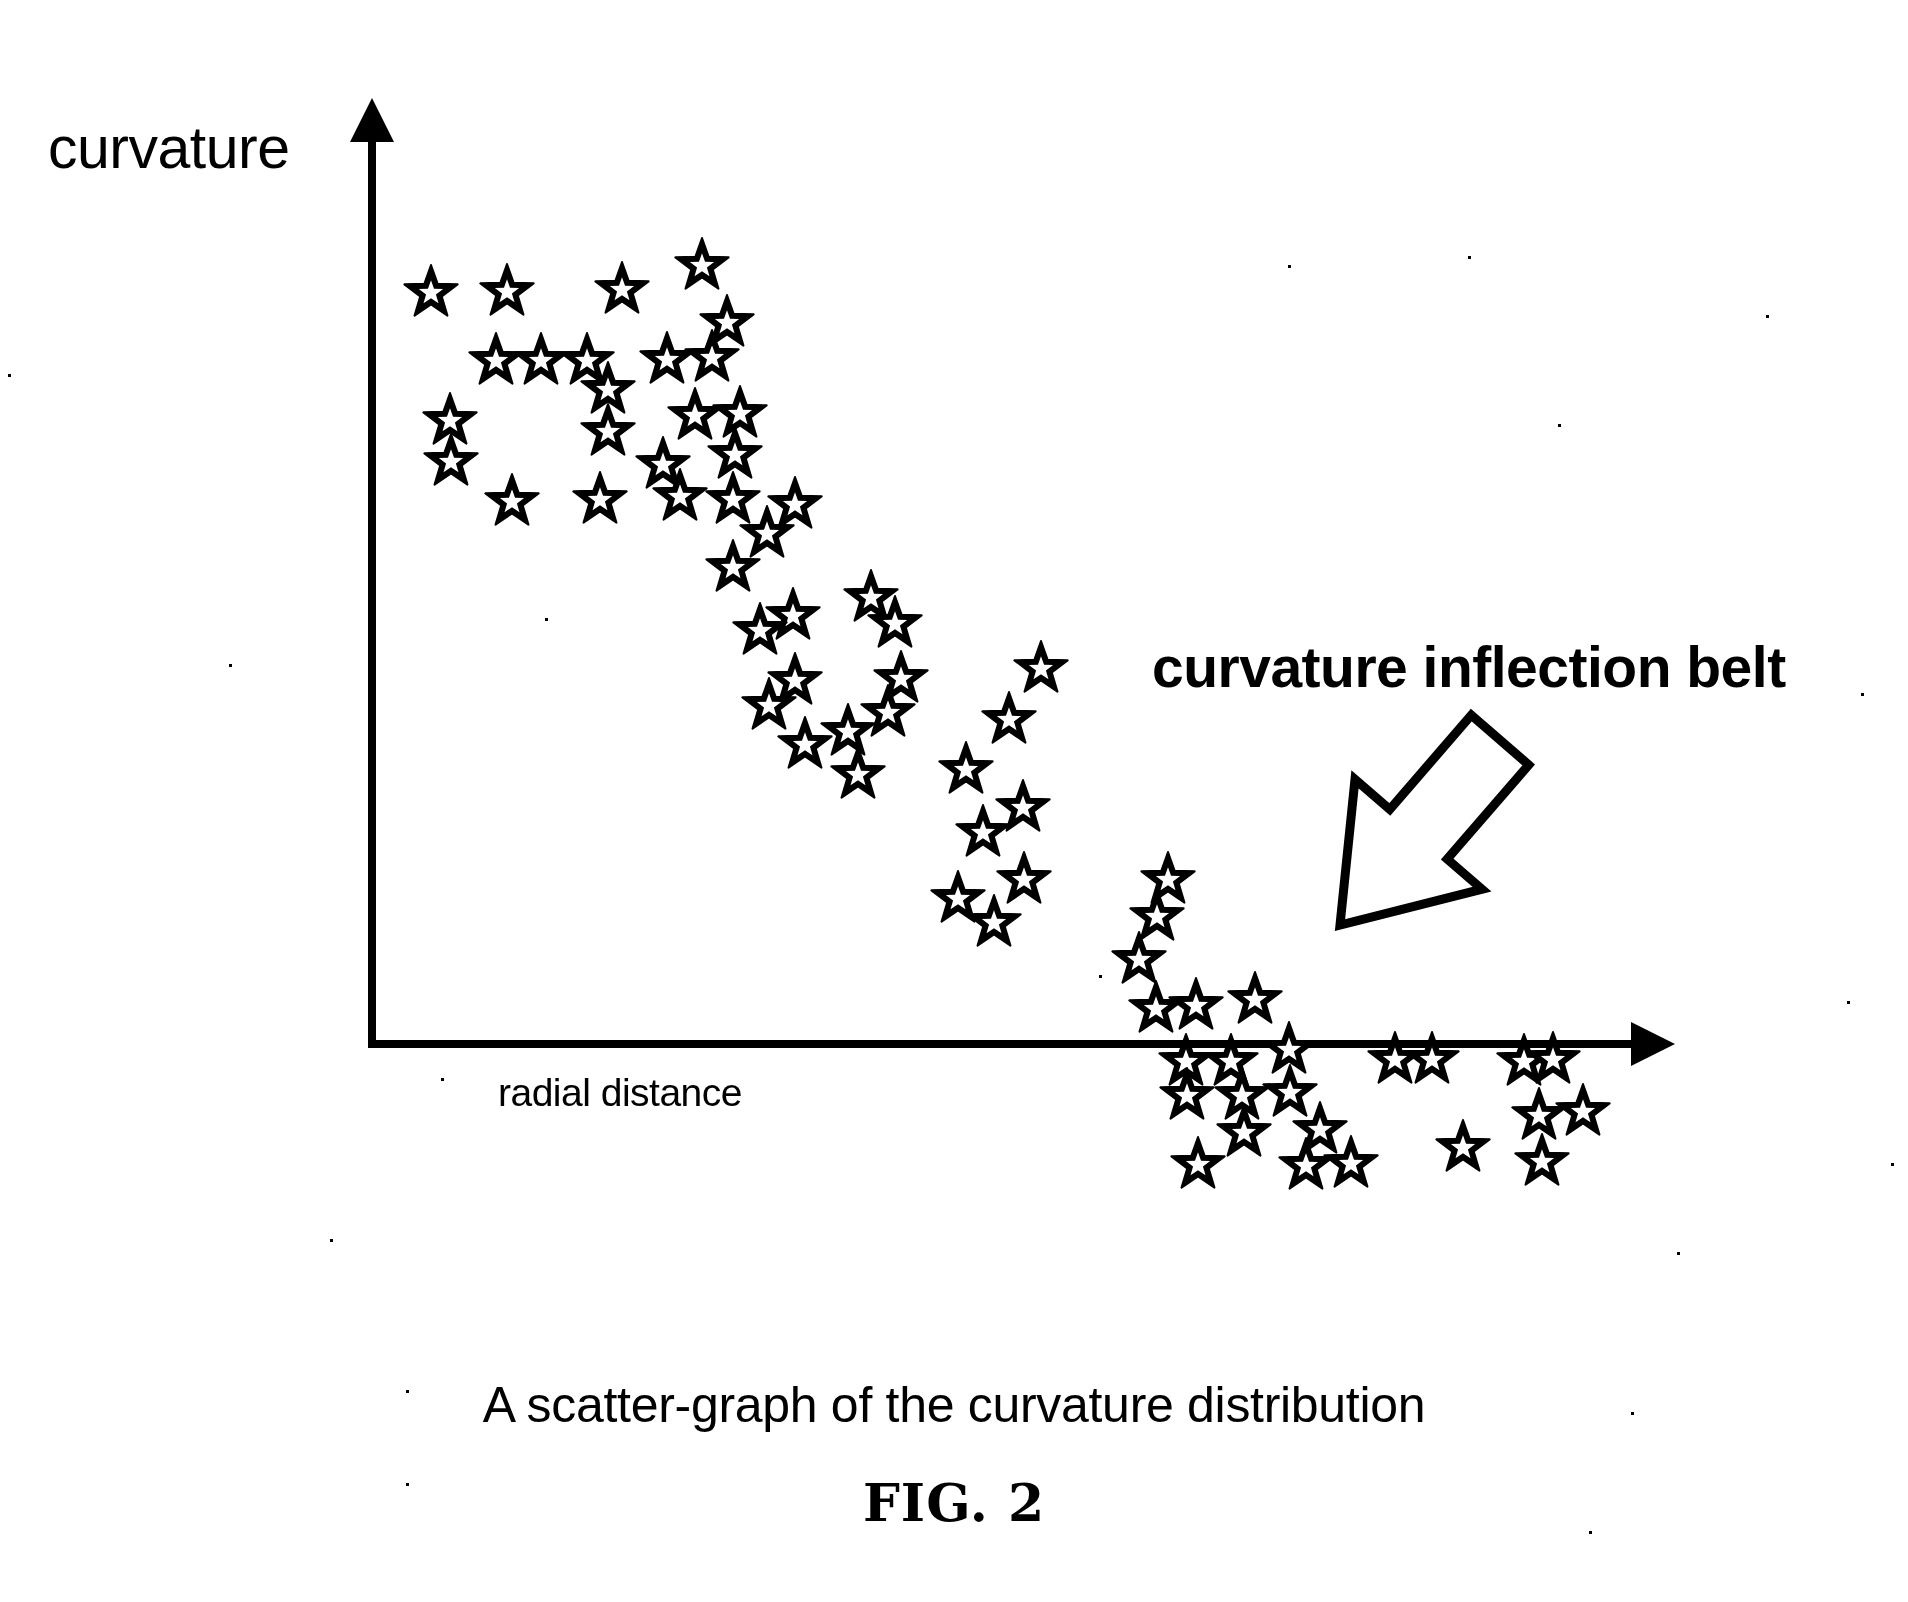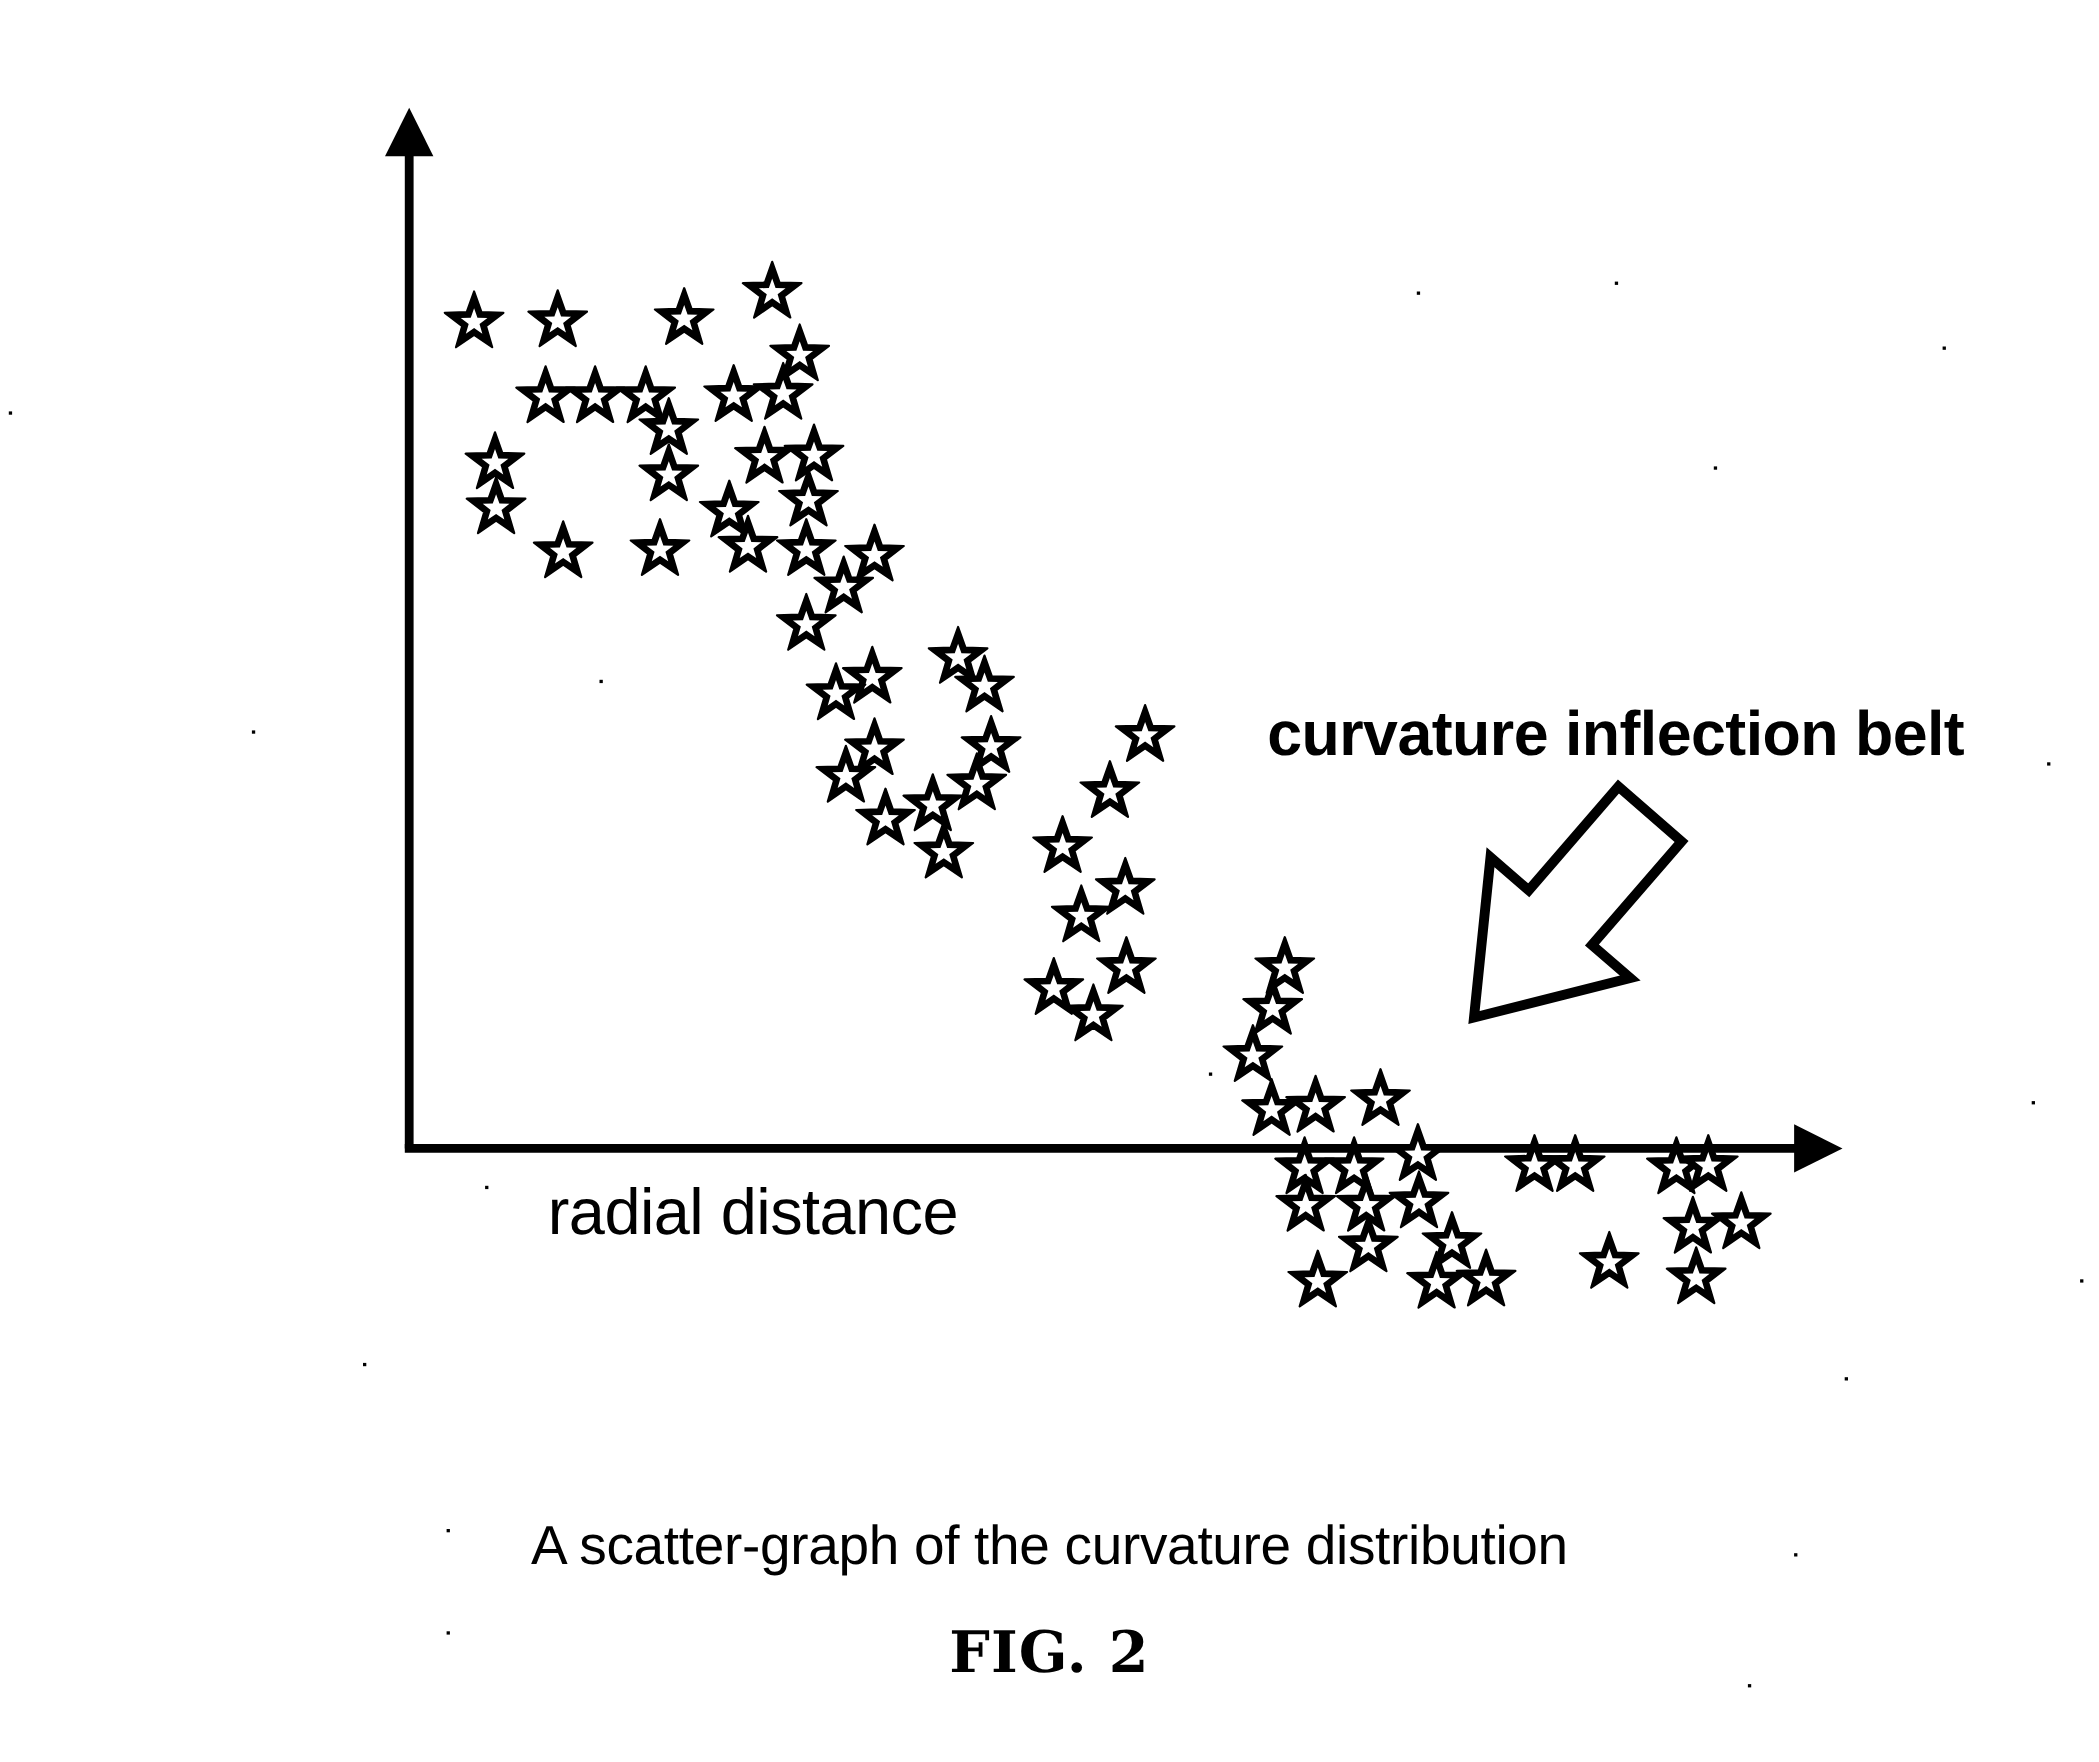--- a/index.html
+++ b/index.html
@@ -35,21 +35,21 @@
   }
   #axis-label-y {
     left: 48px;
     top: 119px;
     font-size: 59px;
     letter-spacing: -0.5px;
   }
   #axis-label-x {
     left: 498px;
     top: 1073px;
-    font-size: 59px;
+    font-size: 39px;
     letter-spacing: -0.5px;
   }
   #annotation-label {
     left: 1152px;
     top: 639px;
     font-size: 57px;
     font-weight: 700;
     letter-spacing: -0.5px;
   }
   #figure-caption {
@@ -242,20 +242,21 @@
         <polygon points="1542.00,1134.00 1548.67,1152.83 1568.63,1153.35 1552.78,1165.50 1558.46,1184.65 1542.00,1173.34 1525.54,1184.65 1531.22,1165.50 1515.37,1153.35 1535.33,1152.83" fill="#000000" stroke="#000000" stroke-width="2" stroke-linejoin="round"></polygon>
         <polygon points="1542.00,1149.26 1545.04,1157.81 1554.12,1158.06 1546.93,1163.60 1549.49,1172.31 1542.00,1167.18 1534.51,1172.31 1537.07,1163.60 1529.88,1158.06 1538.96,1157.81" fill="#ffffff" stroke="none"></polygon>
         <polygon points="1306.00,1138.00 1312.67,1156.83 1332.63,1157.35 1316.78,1169.50 1322.46,1188.65 1306.00,1177.34 1289.54,1188.65 1295.22,1169.50 1279.37,1157.35 1299.33,1156.83" fill="#000000" stroke="#000000" stroke-width="2" stroke-linejoin="round"></polygon>
         <polygon points="1306.00,1153.26 1309.04,1161.81 1318.12,1162.06 1310.93,1167.60 1313.49,1176.31 1306.00,1171.18 1298.51,1176.31 1301.07,1167.60 1293.88,1162.06 1302.96,1161.81" fill="#ffffff" stroke="none"></polygon>
       </g>
     <g id="pointer-layer">
         <polygon points="1340.0,925.0 1355.0,779.3 1389.8,809.4 1471.3,715.1 1528.7,764.9 1447.2,859.1 1482.0,889.2" fill="#ffffff" stroke="#000000" stroke-width="9" stroke-linejoin="miter" stroke-miterlimit="6"></polygon>
       </g>
   </svg>
 
+  <div class="txt" id="axis-label-y">curvature</div>
 
   <div class="txt" id="axis-label-x">radial distance</div>
 
   <div class="txt" id="figure-caption">A scatter-graph of the curvature distribution</div>
 
   <div class="txt" id="annotation-label">curvature inflection belt</div>
 
   <div class="txt" id="figure-number">FIG. 2</div>
 
 </div>

